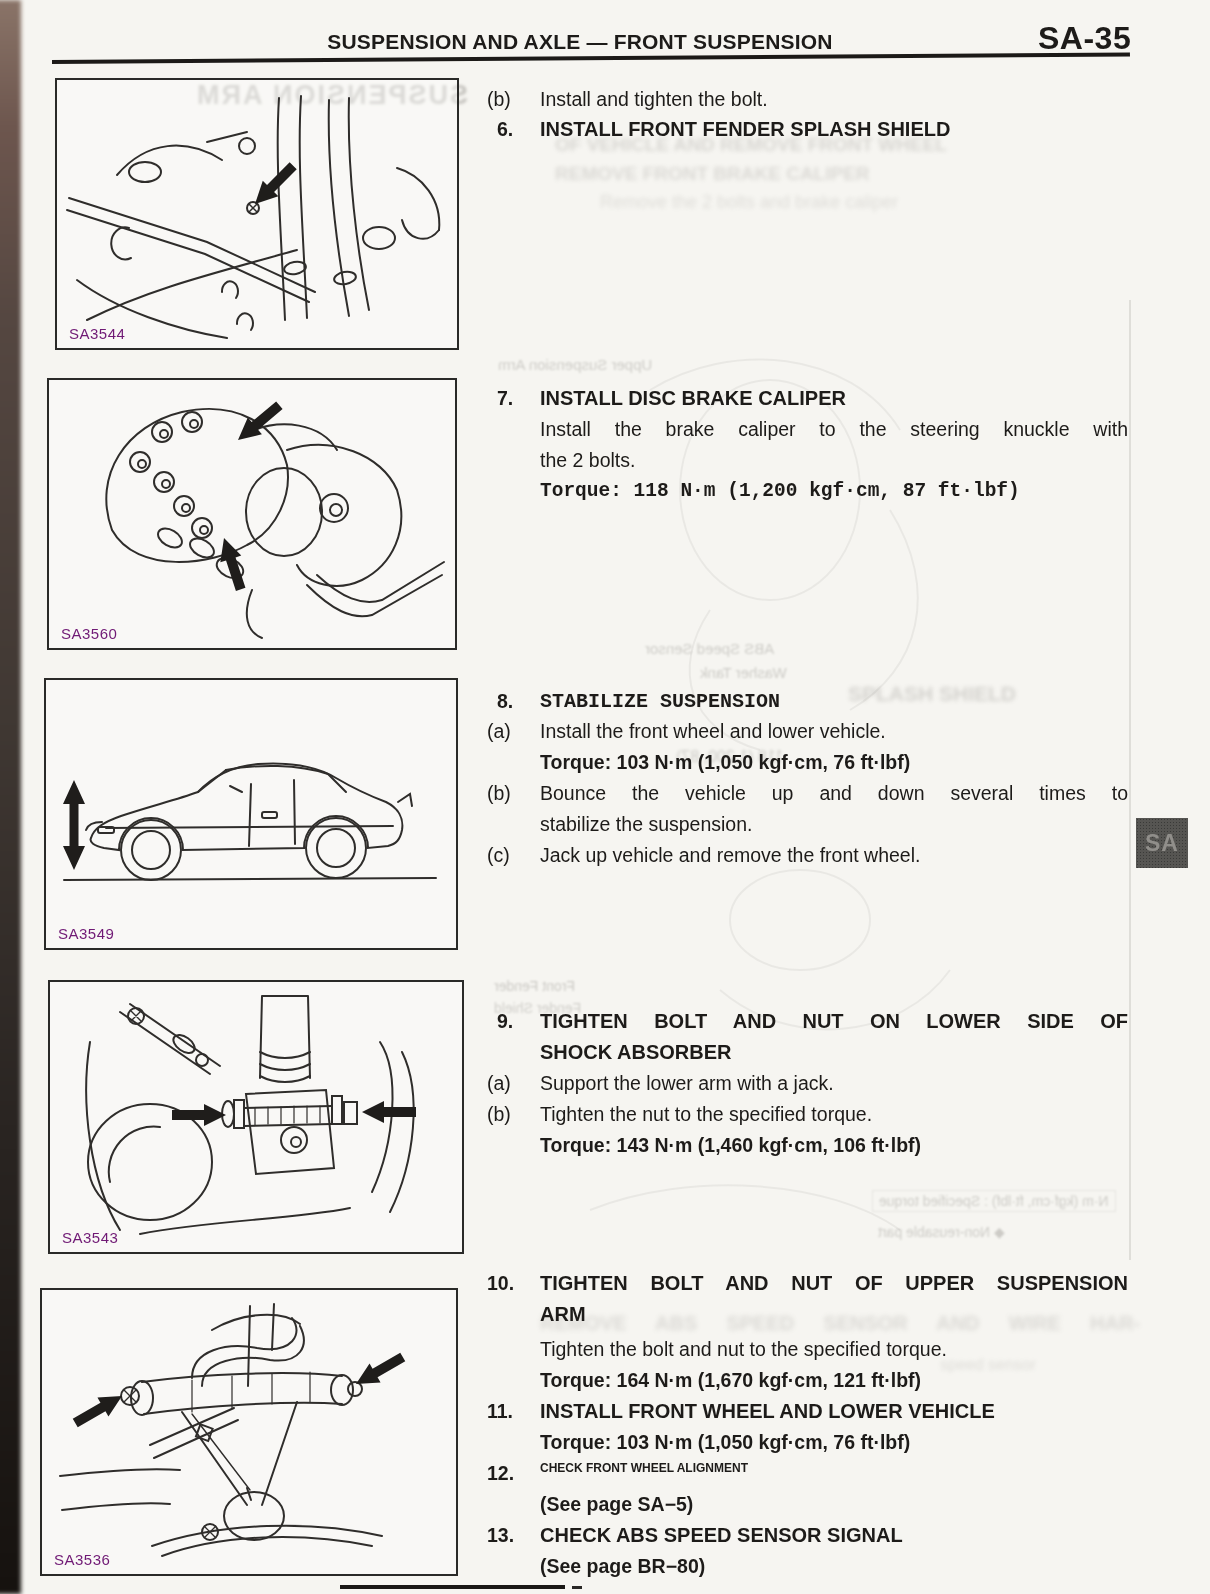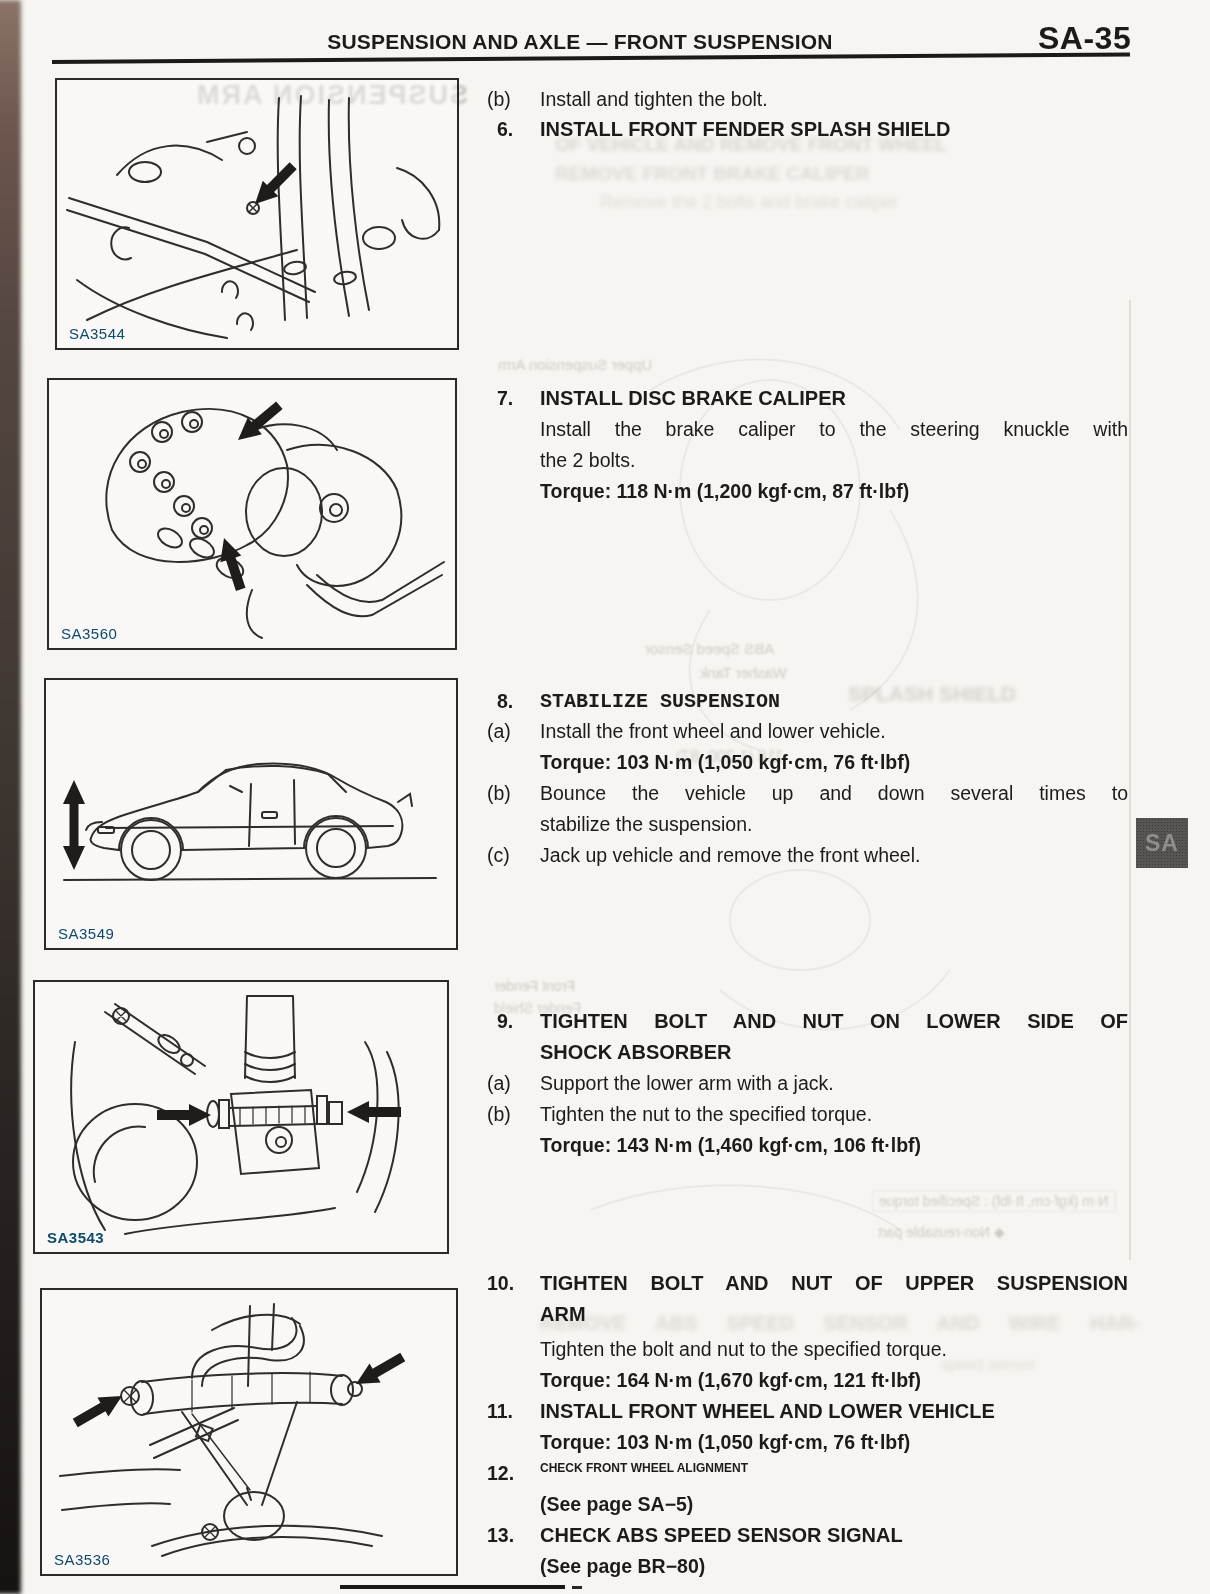--- a/index.html
+++ b/index.html
@@ -19,25 +19,25 @@
   
   .hdr-title{position:absolute;left:220px;top:30px;width:720px;text-align:center;
     font-size:21px;font-weight:bold;letter-spacing:.2px;white-space:nowrap;}
   .hdr-title .sub{font-weight:600;}
   .hdr-page{position:absolute;left:1038px;top:20px;font-size:32px;font-weight:bold;letter-spacing:.5px;}
   .hdr-rule{position:absolute;left:52px;top:60px;width:1078px;height:4px;background:#1c1a18;
     transform:rotate(-0.4deg);transform-origin:left center;}
   
   .figbox{position:absolute;border:2.5px solid #2a2a28;background:rgba(255,255,255,.35);}
   .figbox svg{position:absolute;left:0;top:0;width:100%;height:100%;}
-  .figlabel{position:absolute;left:12px;bottom:6px;font-size:15px;color:#0c4a6e;letter-spacing:.5px;}
+  .figlabel{position:absolute;left:12px;bottom:6px;font-size:15px;color:#701a75;letter-spacing:.5px;}
   .f1{left:55px;top:78px;width:400px;height:268px;}
   .f2{left:47px;top:378px;width:406px;height:268px;}
   .f3{left:44px;top:678px;width:410px;height:268px;}
-  .f4{left:33px;top:980px;width:412px;height:270px;font-weight:bold;}
+  .f4{left:48px;top:980px;width:412px;height:270px;}
   .f5{left:40px;top:1288px;width:414px;height:284px;}
   
   .r{position:absolute;font-size:19.5px;line-height:1.15;color:#1d1b19;white-space:nowrap;}
   .b{font-weight:bold;}
   .just{white-space:normal;width:588px;text-align:justify;text-align-last:justify;}
   
   .side-tab{position:absolute;left:1136px;top:818px;width:52px;height:50px;
     background-color:#565552;
     background-image:radial-gradient(#3a3a38 1px, rgba(0,0,0,0) 1px);
     background-size:3px 3px;
@@ -255,21 +255,21 @@
 
 <div class="r" style="left:487px;top:88px;">(b)</div>
 <div class="r" style="left:540px;top:88px;">Install and tighten the bolt.</div>
 <div class="r b" style="left:497px;top:118px;">6.</div>
 <div class="r b" style="left:540px;top:118px;font-size:20px;">INSTALL FRONT FENDER SPLASH SHIELD</div>
 
 <div class="r b" style="left:497px;top:387px;">7.</div>
 <div class="r b" style="left:540px;top:387px;font-size:20px;">INSTALL DISC BRAKE CALIPER</div>
 <div class="r just" style="left:540px;top:418px;">Install the brake caliper to the steering knuckle with</div>
 <div class="r" style="left:540px;top:449px;">the 2 bolts.</div>
-<div class="r b" style="left:540px;top:480px;">Torque: 118 N·m (1,200 kgf·cm, 87 ft·lbf)</div>
+<div class="r b" style="left:540px;top:480px;font-family:Liberation Mono, monospace;">Torque: 118 N·m (1,200 kgf·cm, 87 ft·lbf)</div>
 
 <div class="r b" style="left:497px;top:690px;">8.</div>
 <div class="r b" style="left:540px;top:690px;font-size:20px;font-family:Liberation Mono, monospace;">STABILIZE SUSPENSION</div>
 <div class="r" style="left:487px;top:720px;">(a)</div>
 <div class="r" style="left:540px;top:720px;">Install the front wheel and lower vehicle.</div>
 <div class="r b" style="left:540px;top:751px;">Torque: 103 N·m (1,050 kgf·cm, 76 ft·lbf)</div>
 <div class="r" style="left:487px;top:782px;">(b)</div>
 <div class="r just" style="left:540px;top:782px;">Bounce the vehicle up and down several times to</div>
 <div class="r" style="left:540px;top:813px;">stabilize the suspension.</div>
 <div class="r" style="left:487px;top:844px;">(c)</div>

